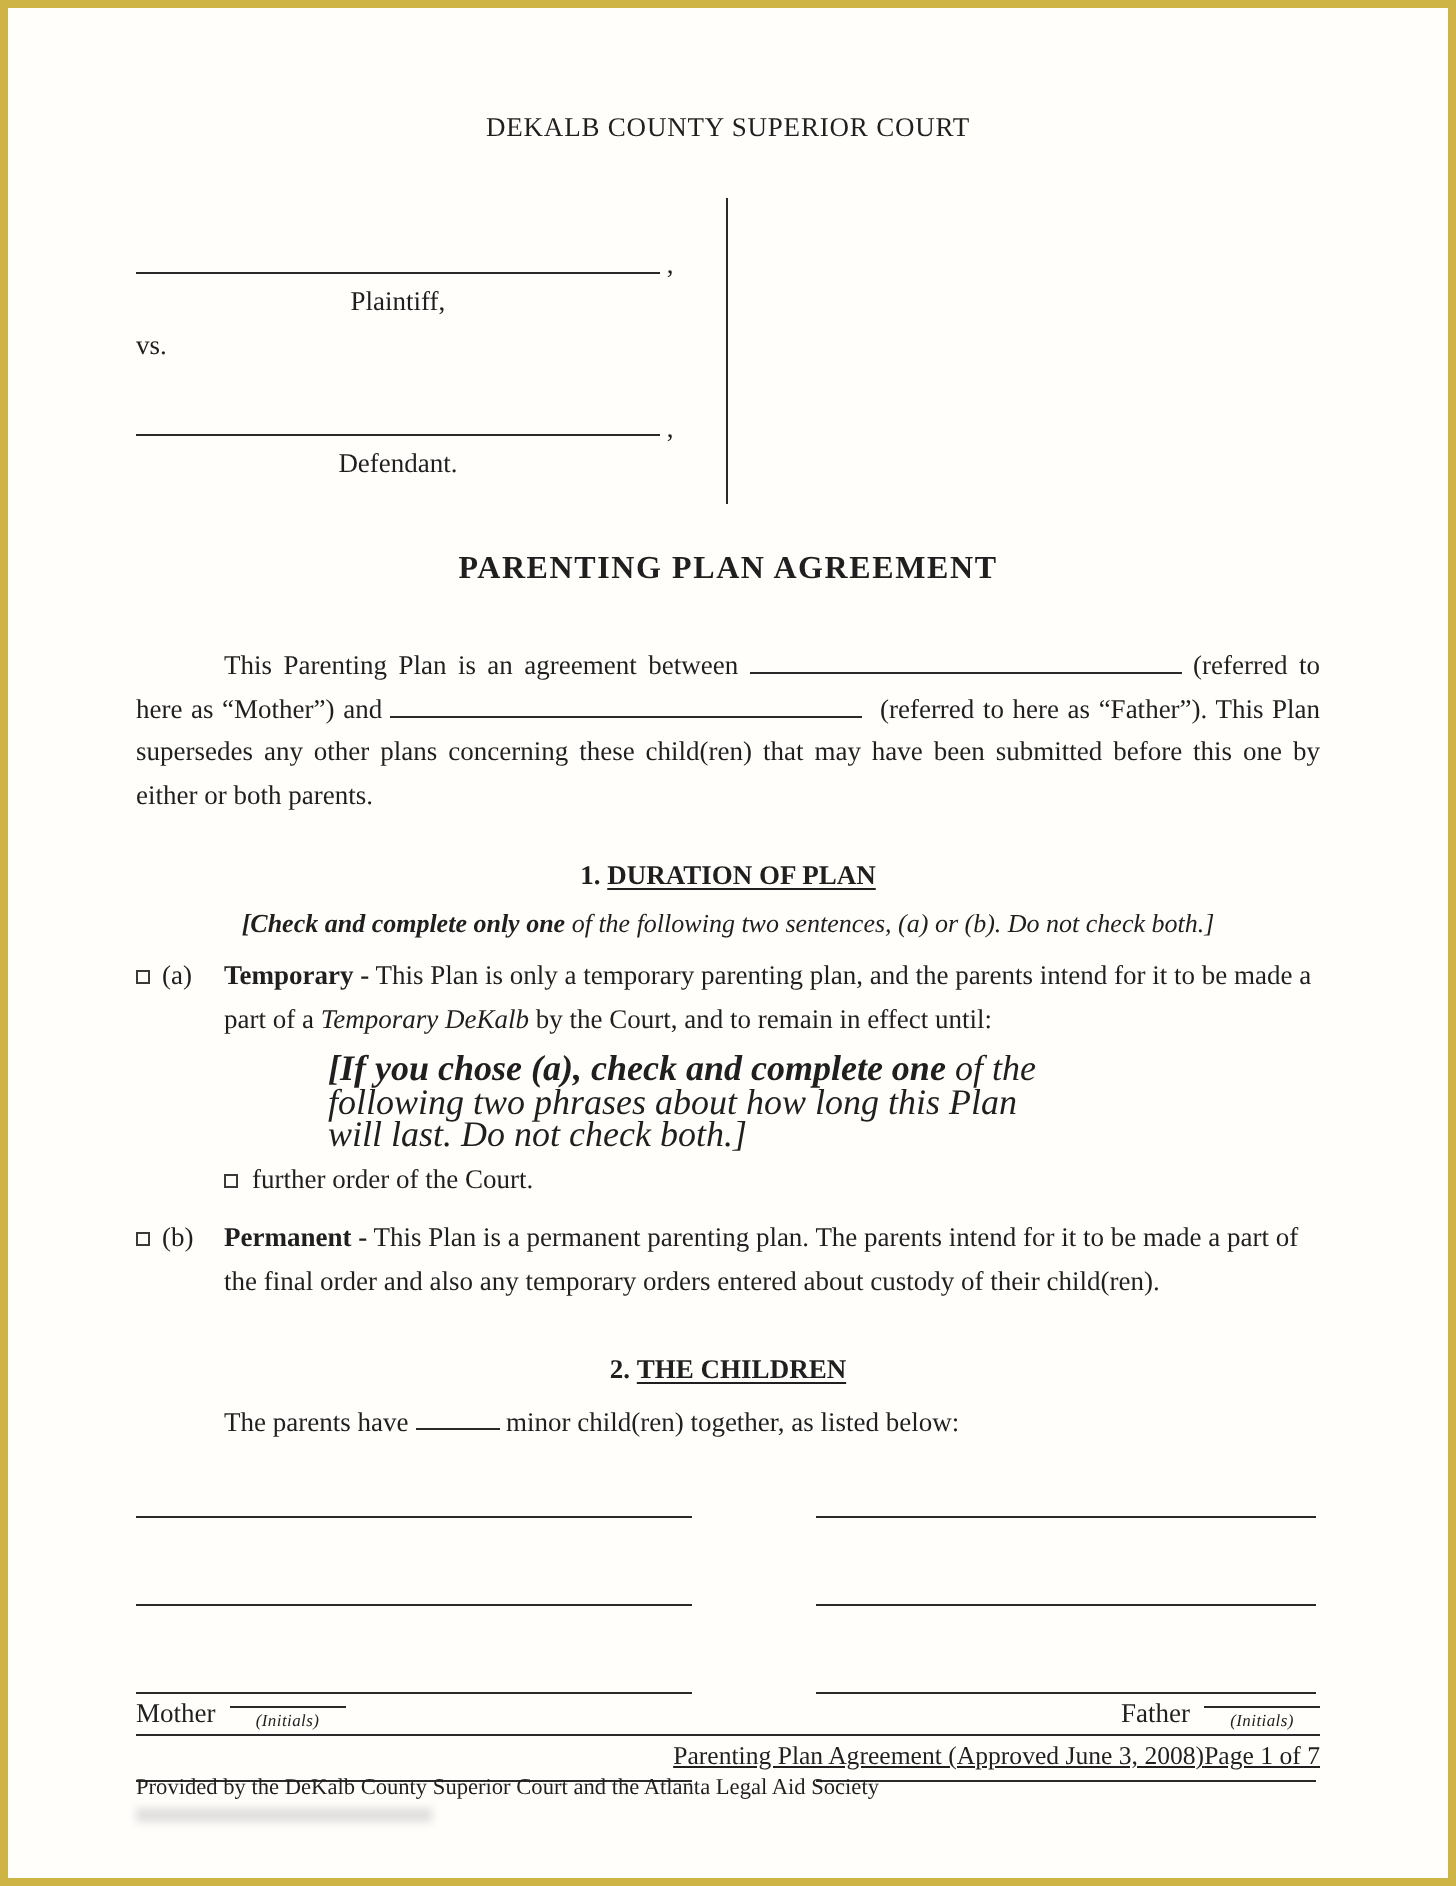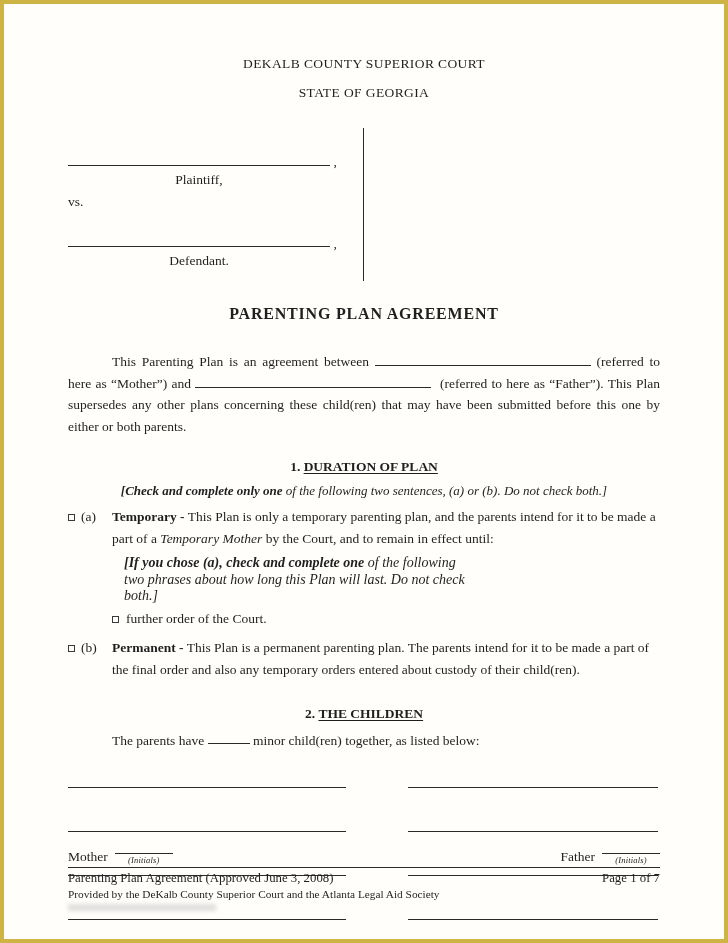--- a/index.html
+++ b/index.html
@@ -44,21 +44,21 @@
   .sec-heading { text-align:center; font-weight:bold; margin-top:22px; }
   .u { text-decoration:underline; text-underline-offset:2px; }
   .instruction { text-align:center; font-style:italic; font-size:13px; margin-top:8px; }
   .bi { font-weight:bold; }
 
   
   .opt-block { position:relative; padding-left:44px; line-height:22px; margin-top:7px; }
   .opt-marker { position:absolute; left:0; top:0; }
   .checkbox { display:inline-block; width:7px; height:7px; border:1px solid #3a3a3a; margin-right:7px; }
   .opt-marker .checkbox { margin-right:6px; }
-  .note { margin:5px 0 3px 56px; width:354px; font-style:italic; font-size:14px; line-height:16.5px; }
+  .note { margin:5px 0 3px 96px; width:354px; font-style:italic; font-size:18px; line-height:16.5px; }
   .sub-option { margin-left:44px; line-height:22px; }
   .sub-option .fill { width:230px; }
   .small-gap { margin-top:0px; }
 
   
   .have-sentence { text-indent:44px; margin-top:9px; }
   .have-sentence .fill { width:42px; }
   .col-headers { display:flex; margin-top:8px; font-style:italic; }
   .col-headers .col-l { width:340px; }
   .child-row { display:flex; margin-top:26.5px; }
@@ -67,32 +67,31 @@
   .child-row .line-r { width:250px; }
 
   
   .footer { position:absolute; left:64px; width:592px; top:836px; }
   .sig-row { display:flex; justify-content:space-between; align-items:flex-end; }
   .sig-group { white-space:nowrap; }
   .init-block { display:inline-block; margin-left:7px; text-align:center; vertical-align:bottom; }
   .init-line { display:block; width:58px; border-bottom:1px solid #2a2a2a; height:14px; }
   .init-label { display:block; font-size:8.5px; font-style:italic; margin-top:1px; letter-spacing:.2px; }
   .footer-rule { border:none; border-top:1px solid #2a2a2a; margin:2px 0 0 0; }
-  .doc-info-row { display:flex; justify-content:space-between; font-size:12.8px; margin-top:3px; }
+  .doc-info-row { display:flex; justify-content:flex-end; font-size:12.8px; margin-top:3px;text-decoration:underline; }
   .provided { font-size:11.3px; margin-top:2px; }
   .watermark { width:148px; height:7px; margin-top:4px; background:#c4c4c4; filter:blur(2px); opacity:.55; }
 </style>
 </head>
 <body>
 
 <div class="page">
 
   <div class="court-header">
     <div>DEKALB COUNTY SUPERIOR COURT</div>
-    <div class="line2">STATE OF GEORGIA</div>
   </div>
 
   <div class="caption">
     <div class="cap-left">
       <div class="party-line"><span class="fill"></span> <span>,</span></div>
       <div class="party-label">Plaintiff,</div>
       <div class="vs">vs.</div>
       <div class="party-line second"><span class="fill"></span> <span>,</span></div>
       <div class="party-label">Defendant.</div>
     </div>
@@ -103,21 +102,21 @@
   <div class="doc-title">PARENTING PLAN AGREEMENT</div>
 
   <p class="intro"><span>This Parenting Plan is an agreement between</span> <span class="fill fill1"></span> <span>(referred to here as “Mother”) and</span> <span class="fill fill2"></span>&nbsp; <span>(referred to here as “Father”). This Plan supersedes any other plans concerning these child(ren) that may have been submitted before this one by either or both parents.</span></p>
 
   <div class="sec-heading"><span>1.</span> <span class="u">DURATION OF PLAN</span></div>
 
   <div class="instruction"><i><span class="bi">[Check and complete only one</span><span> of the following two sentences, (a) or (b).  Do not check both.]</span></i></div>
 
   <div class="opt-block">
     <span class="opt-marker"><span class="checkbox"></span><span>(a)</span></span>
-    <span style="font-weight:bold">Temporary -</span><span> This Plan is only a temporary parenting plan, and the parents intend for it to be made a part of a </span><i>Temporary Mother</i><span> by the Court, and to remain in effect until:</span>
+    <span style="font-weight:bold">Temporary -</span><span> This Plan is only a temporary parenting plan, and the parents intend for it to be made a part of a </span><i>Temporary DeKalb</i><span> by the Court, and to remain in effect until:</span>
   </div>
 
   <div class="note"><span class="bi">[If you chose (a), check and complete one</span><span> of the following two phrases about how long this Plan will last.  Do not check both.]</span></div>
 
   <div class="sub-option"><span class="checkbox"></span><span>further order of the Court.</span></div>
 
   <div class="opt-block">
     <span class="opt-marker"><span class="checkbox"></span><span>(b)</span></span>
     <span style="font-weight:bold">Permanent -</span><span> This Plan is a permanent parenting plan.  The parents intend for it to be made a part of the final order and also any temporary orders entered about custody of their child(ren).</span>
   </div>

